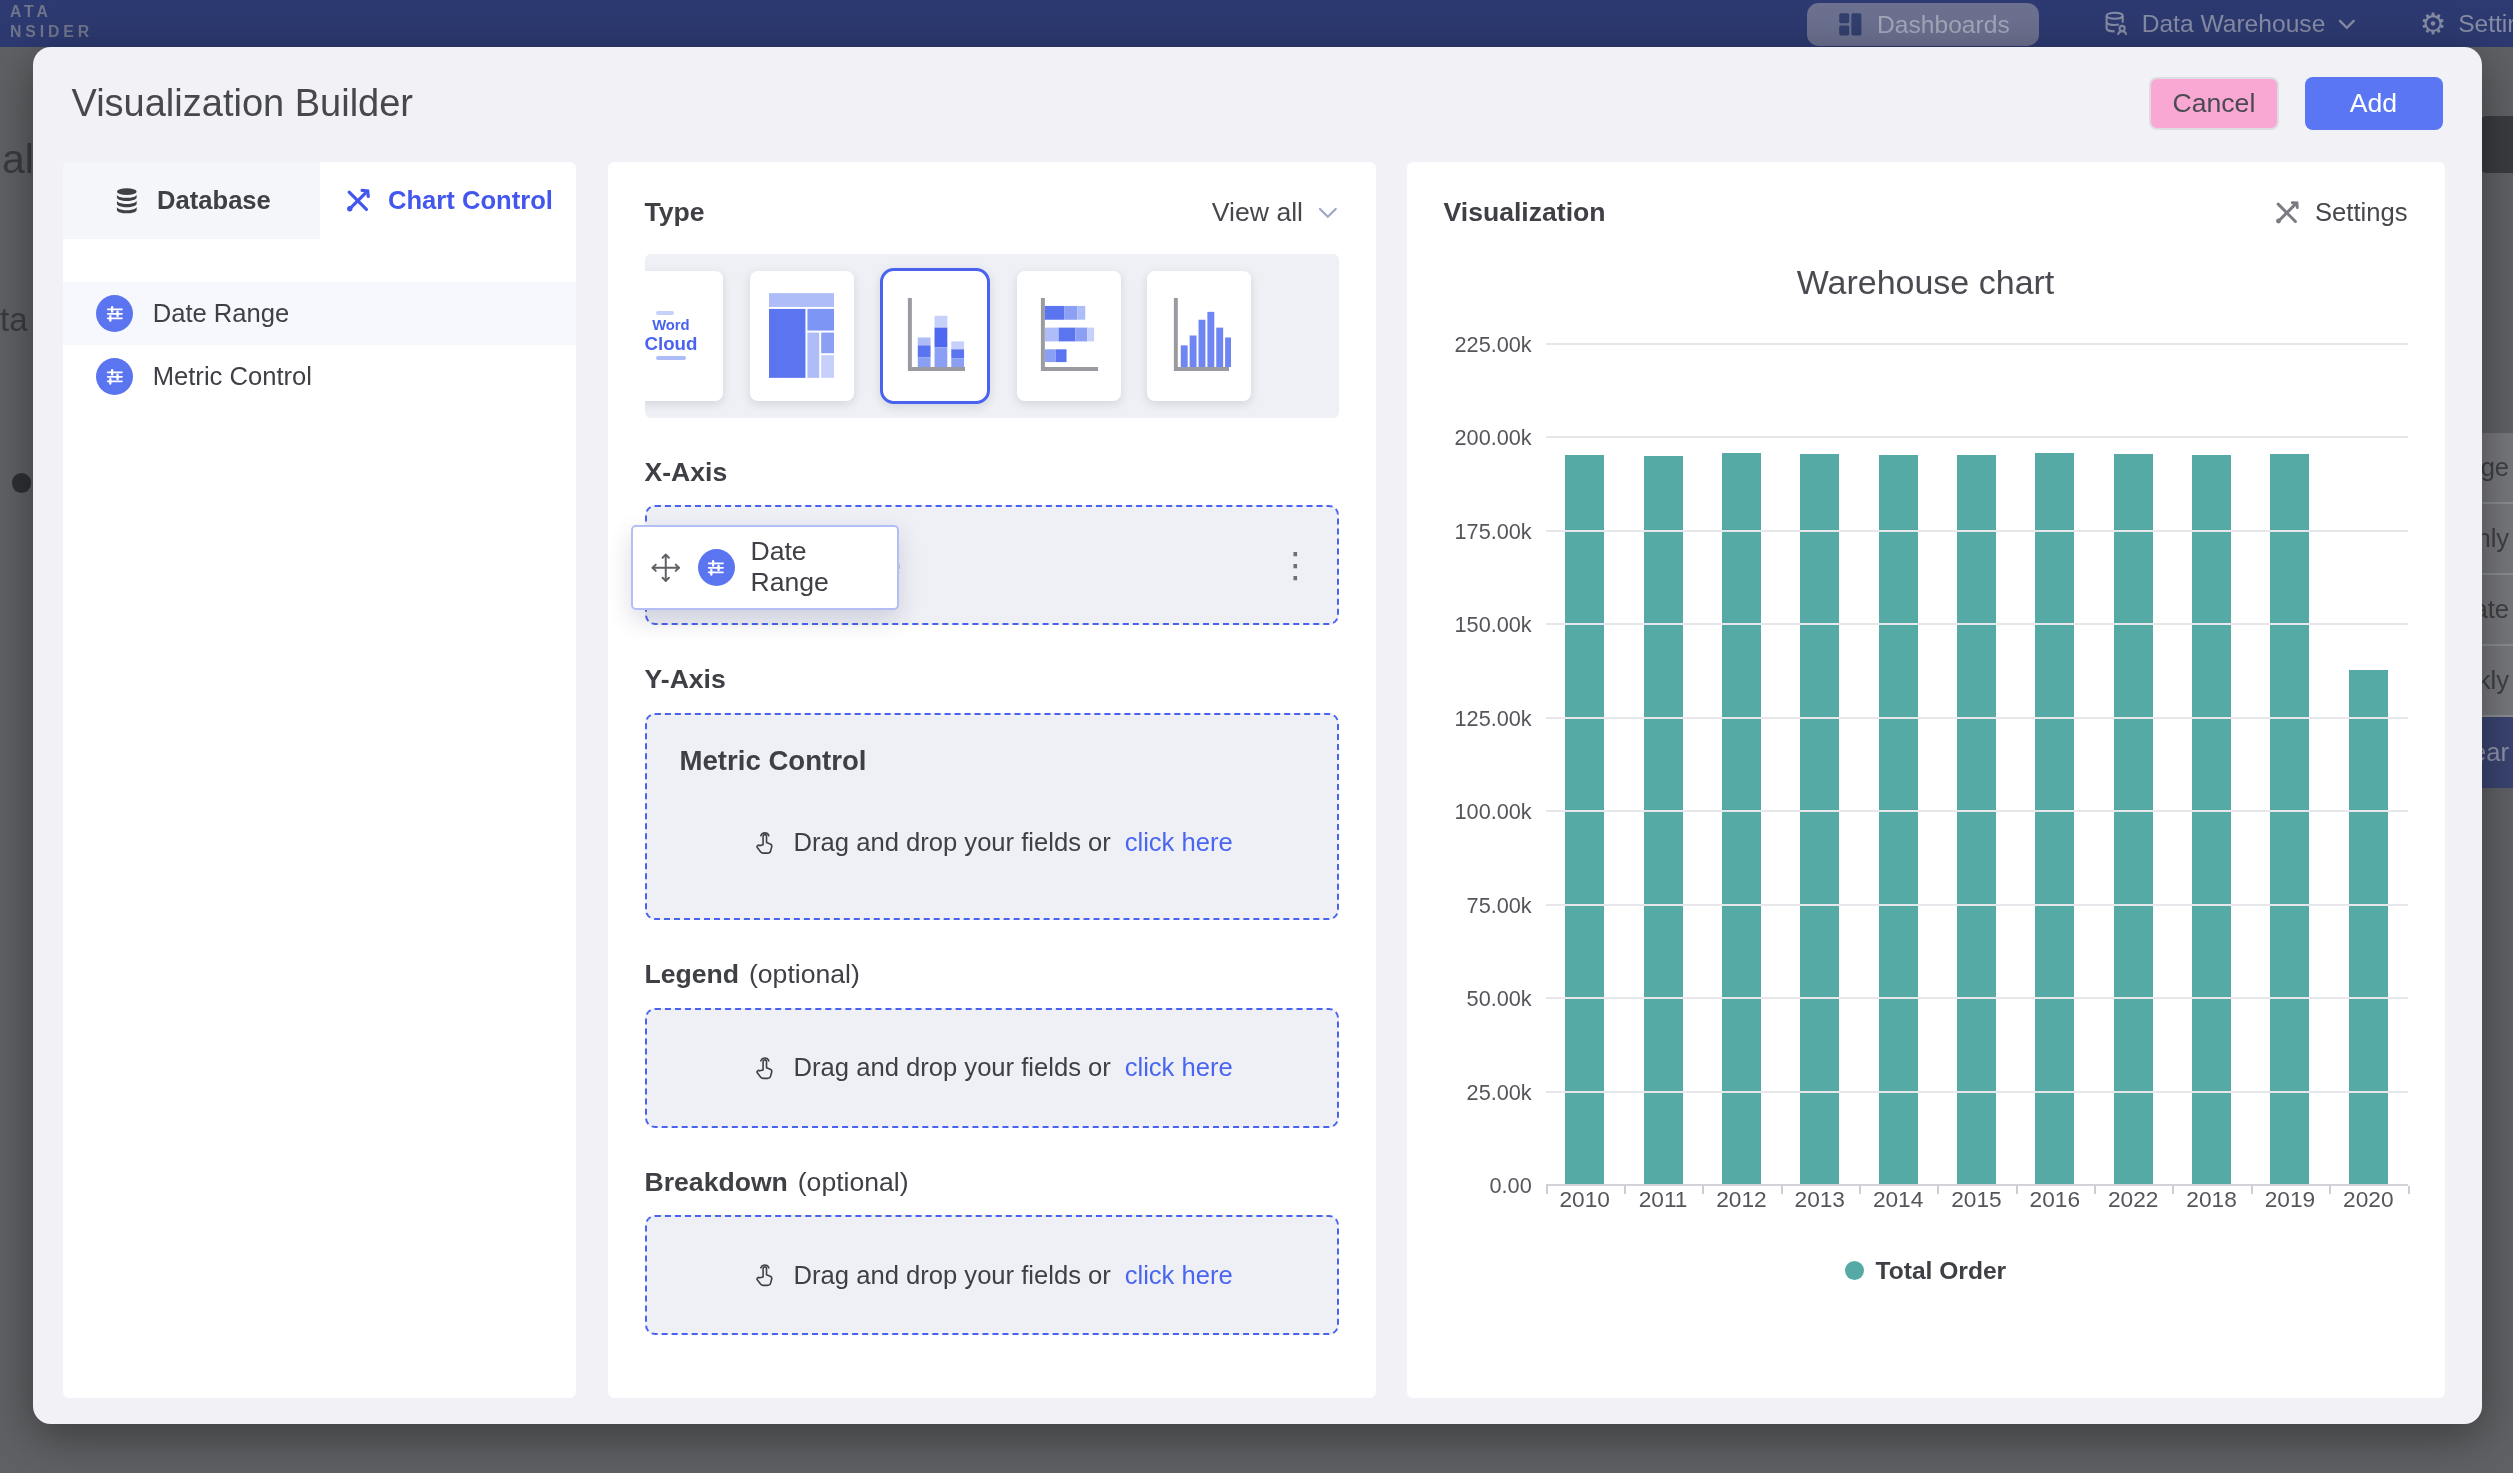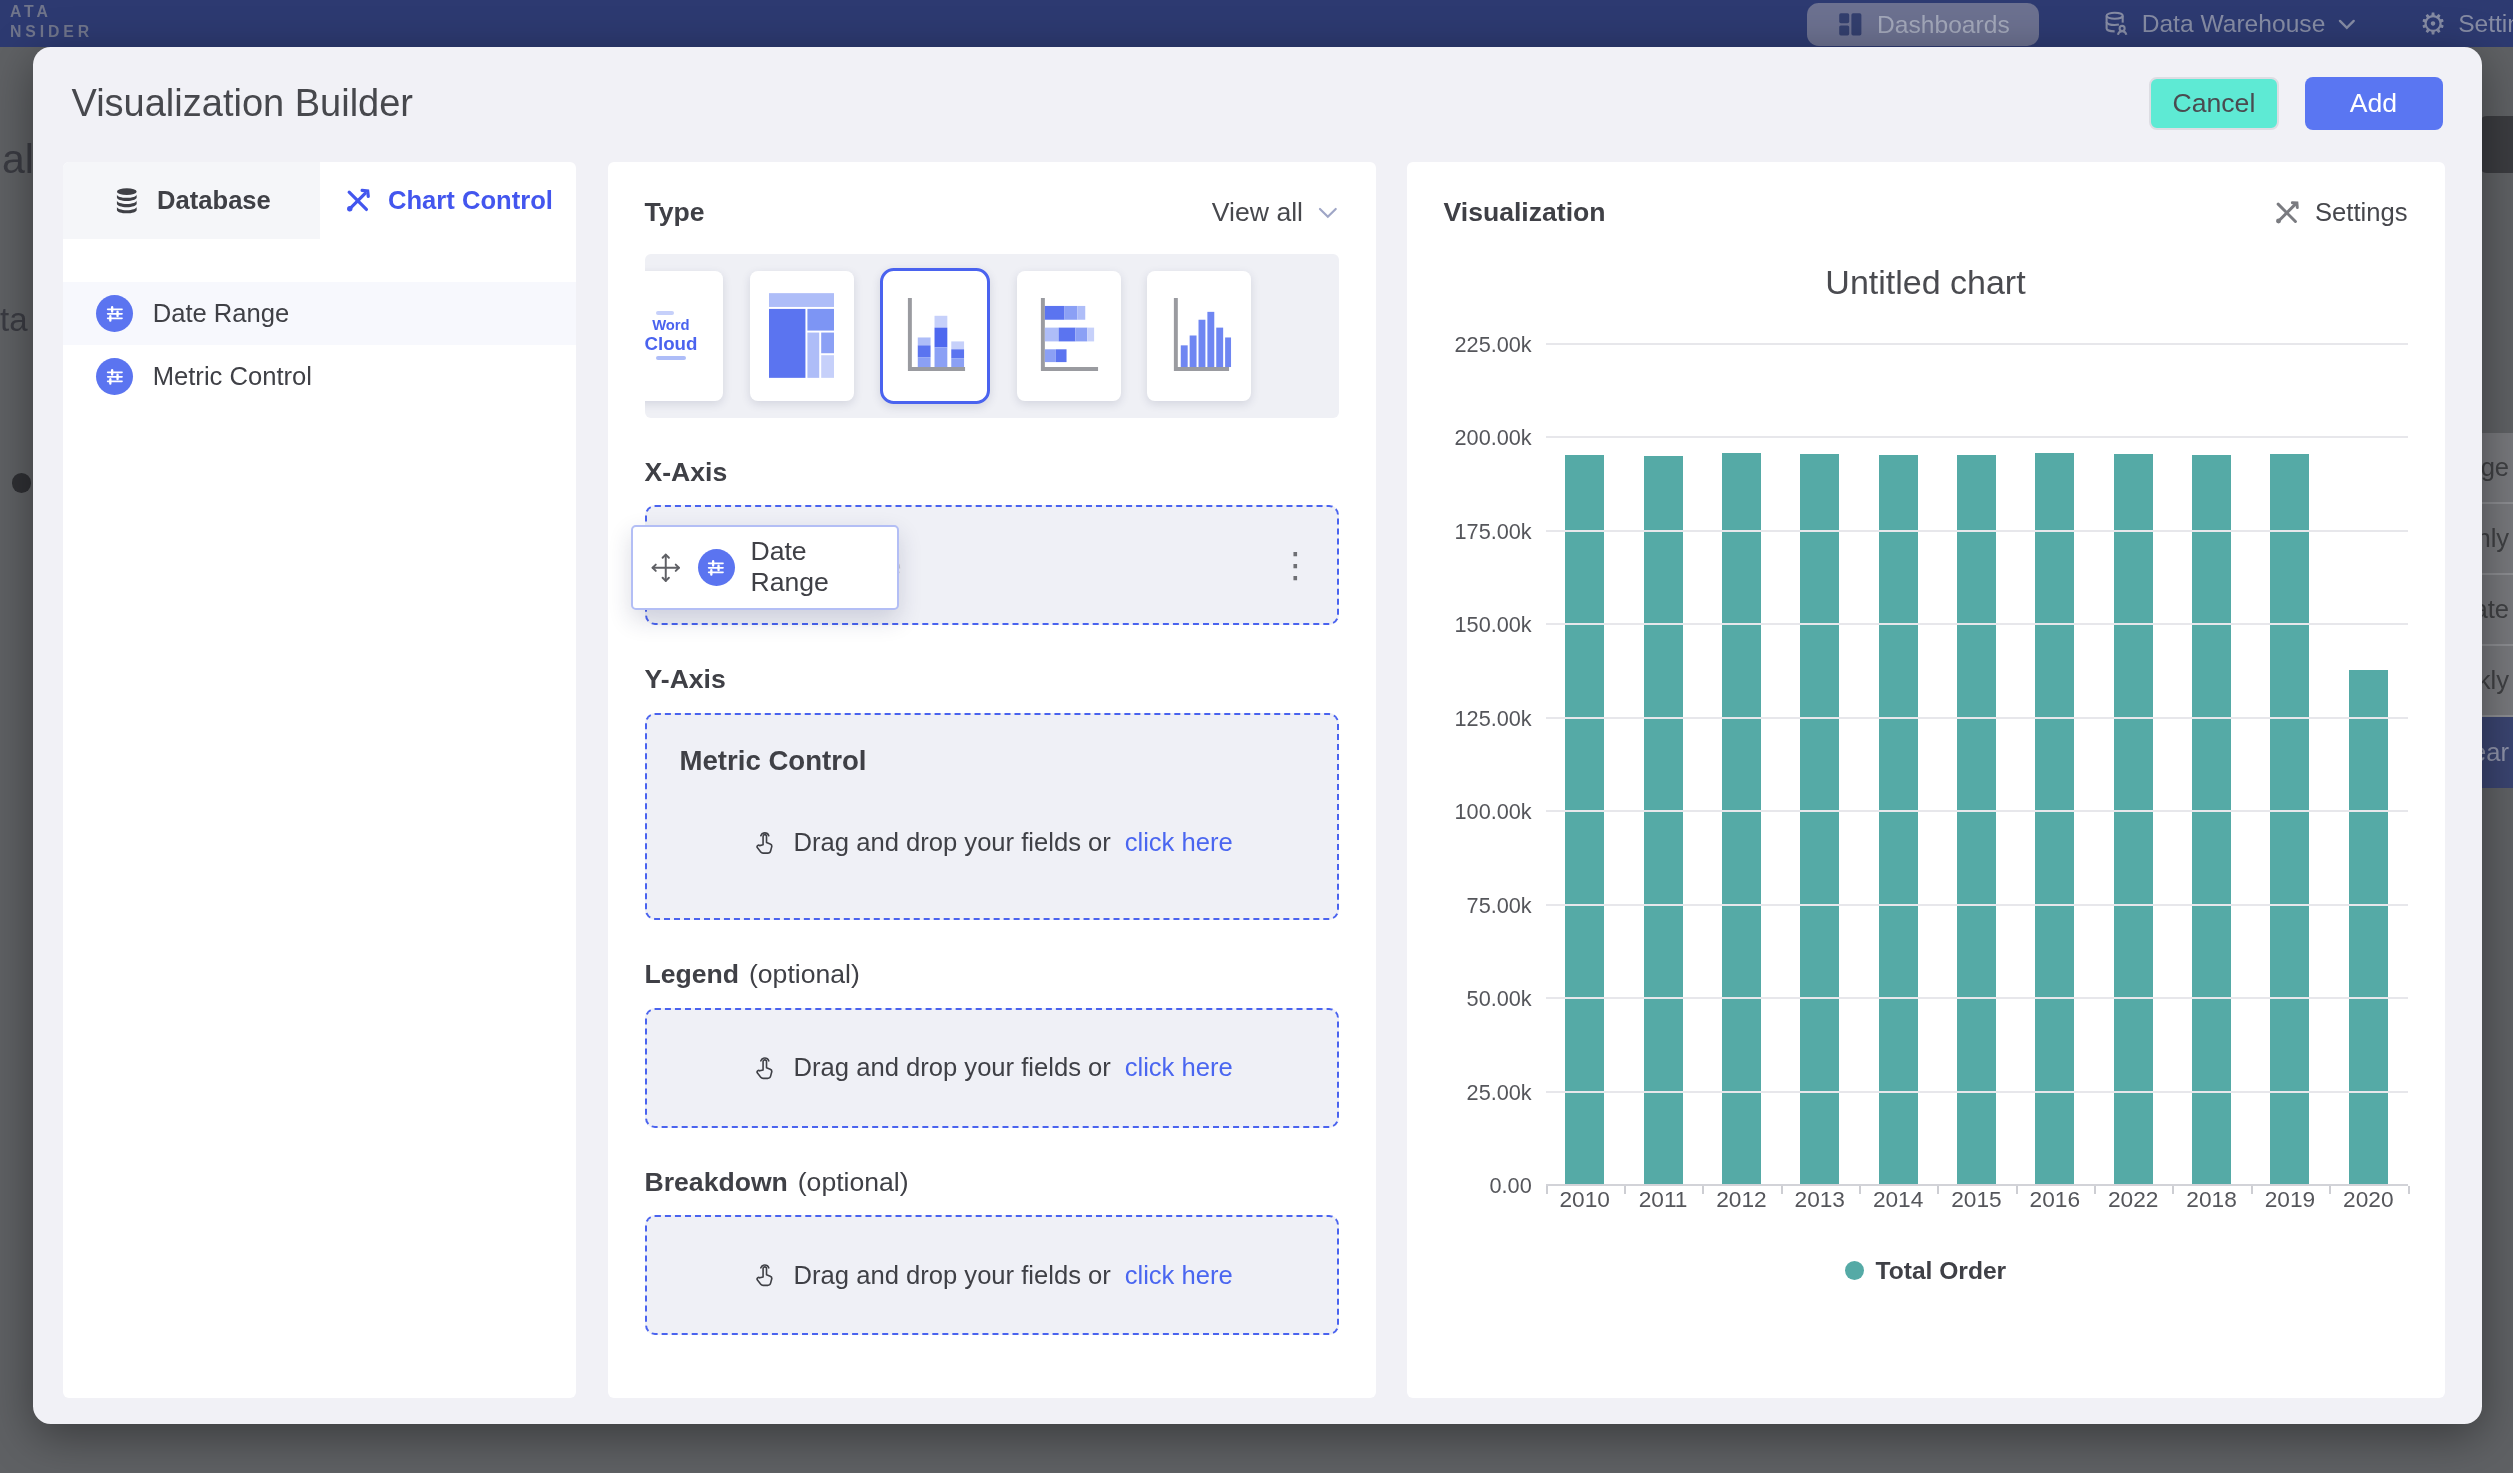--- a/index.html
+++ b/index.html
@@ -24,21 +24,21 @@
   .bg-dropdown { position:absolute; right:0; top:433px; width:51px; }
   .bg-dropdown .row { height:71px; background:#77787C; border-bottom:2px solid #8C8D91; color:#3F4043; font-size:25.6px; display:flex; align-items:center; justify-content:flex-end; padding-right:4.9px; overflow:hidden; white-space:nowrap; }
   .bg-dropdown .row.selected { background:#3A4470; color:#8F93A9; border-bottom:none; }
 
   
   .modal { position:absolute; left:32.5px; top:47px; width:2449px; height:1377px; background:#F1F1F6; border-radius:17.7px; box-shadow:0 11.8px 47px rgba(0,0,0,.4); }
   .modal-head { display:flex; align-items:center; justify-content:space-between; padding:29.6px 39px 0 39px; }
   .modal-title { font-size:38px; font-weight:500; color:#47484D; }
   .modal-actions { display:flex; gap:25.6px; }
   .btn { height:53px; border-radius:7.9px; font-size:26.6px; font-family:inherit; cursor:pointer; }
-  .btn-cancel { width:130px; background:#5eead4; border:2px solid #DDDDE3; color:#4A4B50; }
+  .btn-cancel { width:130px; background:#f9a8d4; border:2px solid #DDDDE3; color:#4A4B50; }
   .btn-add { width:138px; background:#5A76F2; border:none; color:#FFFFFF; }
 
   .modal-body { position:absolute; left:0; top:115px; width:100%; height:1236px; }
   .panel { position:absolute; top:0; height:1236px; background:#FFFFFF; border-radius:5.9px; }
   .panel-left { left:30.5px; width:513px; }
   .panel-mid { left:575px; width:768px; padding:35px 37px; }
   .panel-right { left:1374px; width:1038px; padding:35px 37px; }
 
   
   .tabs { display:flex; height:77px; }
@@ -374,21 +374,21 @@
                 <path d="M5 5l14 14"></path>
                 <circle cx="5.3" cy="18.7" r="2" fill="#7A7B80" stroke="none"></circle>
                 <path d="M16.5 3.8 20.2 4l.3 3.7"></path>
               </svg>
           </span>
           <span>Settings</span>
         </div>
       </div>
 
       <div>
-        <h2 class="chart-title">Untitled chart</h2>
+        <h2 class="chart-title">Warehouse chart</h2>
         <div class="chart-area">
           <div class="y-labels">
               <div class="ytick" style="bottom: 0%;">0.00</div>
               <div class="ytick" style="bottom: 11.1111%;">25.00k</div>
               <div class="ytick" style="bottom: 22.2222%;">50.00k</div>
               <div class="ytick" style="bottom: 33.3333%;">75.00k</div>
               <div class="ytick" style="bottom: 44.4444%;">100.00k</div>
               <div class="ytick" style="bottom: 55.5556%;">125.00k</div>
               <div class="ytick" style="bottom: 66.6667%;">150.00k</div>
               <div class="ytick" style="bottom: 77.7778%;">175.00k</div>

